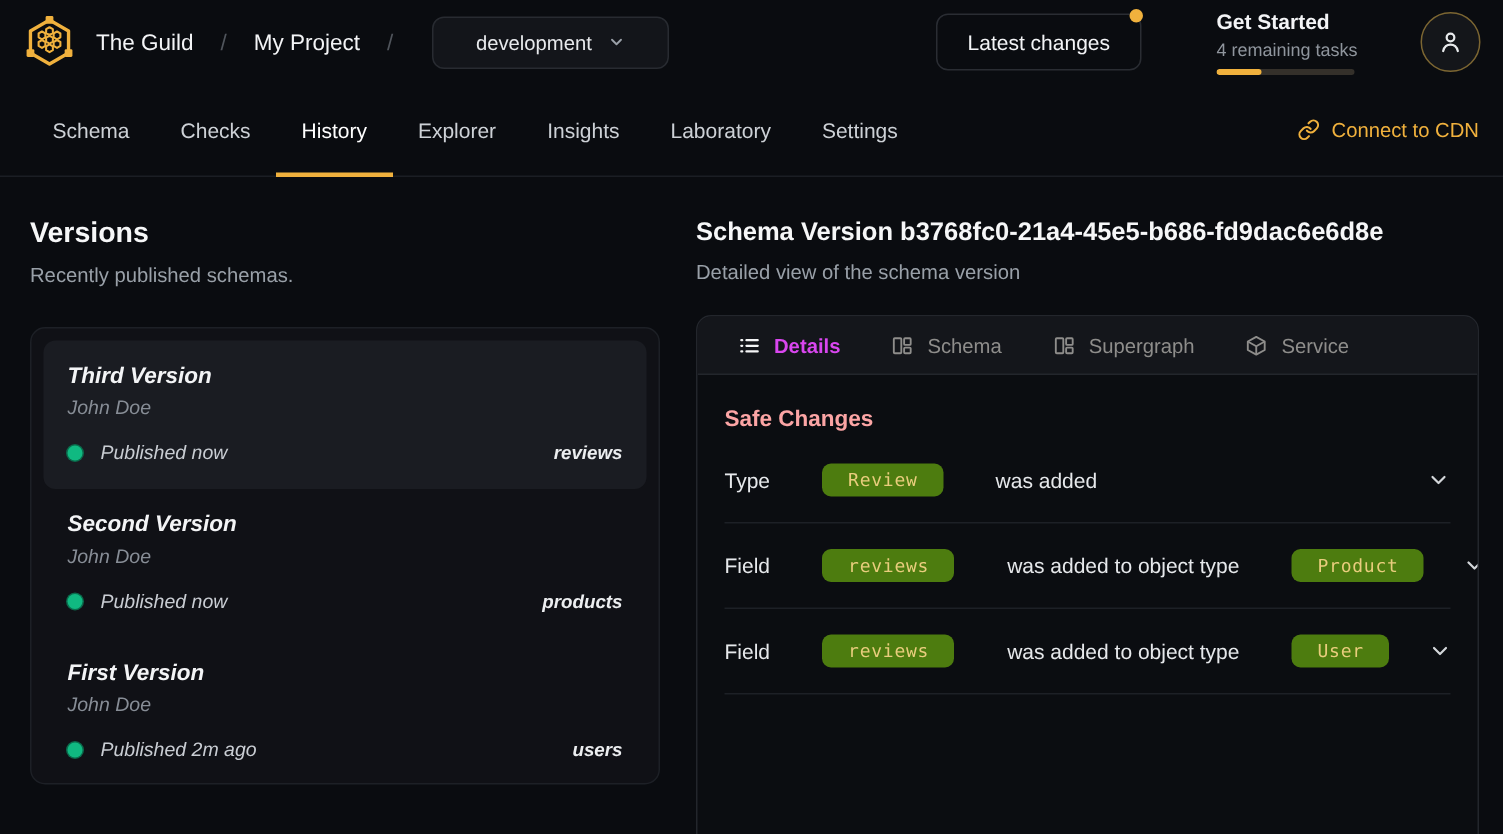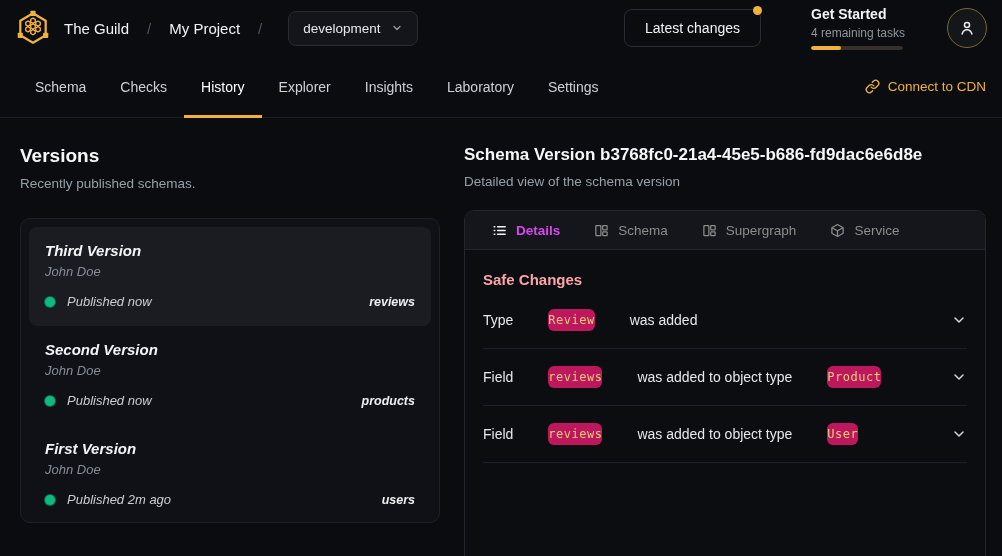--- a/index.html
+++ b/index.html
@@ -17,21 +17,21 @@
     height:56px; display:flex; align-items:center;
     padding:0 15px 0 14px; background:#0a0c10;
   }
   .logo { width:38px; height:38px; flex:0 0 auto; }
   .crumb { font-size:15px; font-weight:500; color:#f3f4f6; margin-left:12px; cursor:pointer; }
   .crumb-sep { color:#50555c; margin:0 6px 0 18px; font-size:15px; }
   .crumb-sep + .crumb { margin-left:12px; }
   .target-btn {
     margin-left:20px; display:flex; align-items:center; gap:10px;
     background:#13151a; border:1px solid #282b31; border-radius:8px;
-    padding:9px 14px; color:#e7e9ec; font-size:13.5px; cursor:pointer;
+    padding:9px 28px; color:#e7e9ec; font-size:13.5px; cursor:pointer;
     font-family:"Liberation Sans", sans-serif;
   }
   .spacer { flex:1; }
   .latest-btn {
     position:relative; background:transparent; border:1px solid #2a2d33;
     border-radius:8px; padding:10px 20px; color:#f3f4f6; font-size:14px;
     cursor:pointer; font-family:"Liberation Sans", sans-serif;
   }
   .latest-dot {
     position:absolute; top:-4px; right:-2px; width:9px; height:9px;
@@ -106,22 +106,22 @@
   .section-title { font-size:15px; font-weight:700; color:#fca5a5; }
   .change-row {
     display:flex; align-items:center; height:57px;
     border-bottom:1px solid #1d2026; font-size:14px; color:#e6e8eb;
     cursor:pointer;
     gap:26px;
   }
   .change-row .chev { margin-left:auto; }
   .code-badge {
     font-family:"DejaVu Sans Mono", monospace; font-size:12px;
-    letter-spacing:0.5px; color:#e9cd7d; background:#be185d;
-    border-radius:6px; padding:4px 0; margin:0 9px; white-space:nowrap;
+    letter-spacing:0.5px; color:#e9cd7d; background:#4d7c0f;
+    border-radius:6px; padding:4px 17px; margin:0 9px; white-space:nowrap;
   }
   .code-badge.last { margin-right:0; }
   .row-text { white-space:nowrap; }
 </style>
 </head>
 <body>
 
 <div class="header">
   <span>
     <svg class="logo" viewBox="0 0 44 44">

